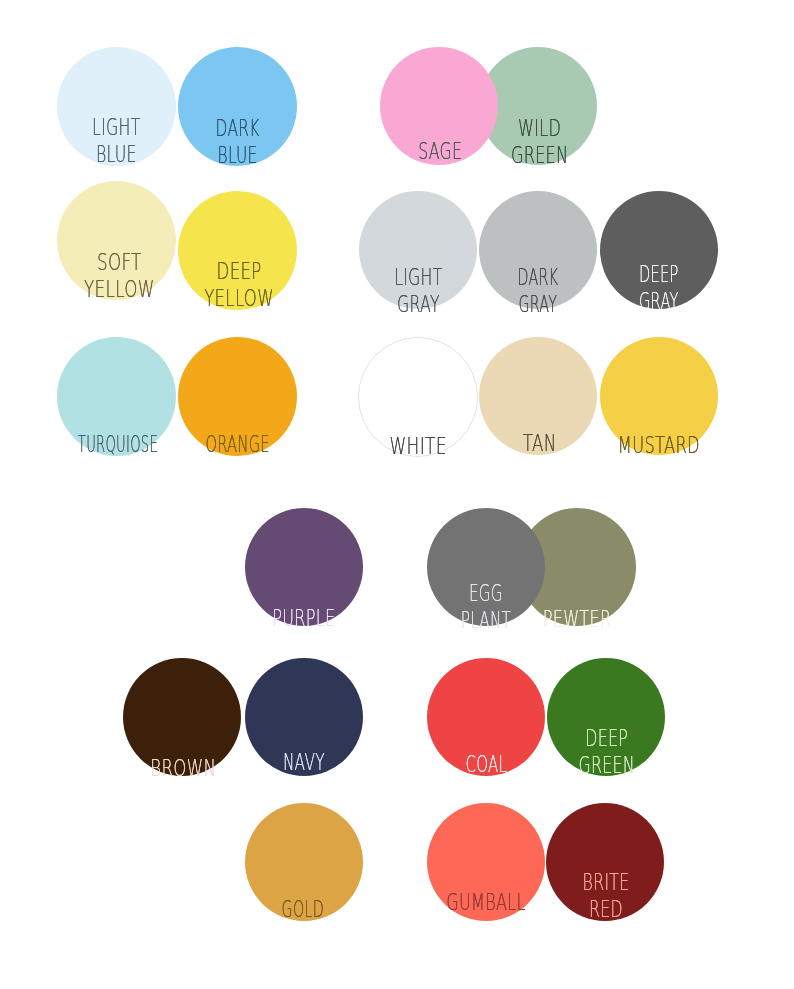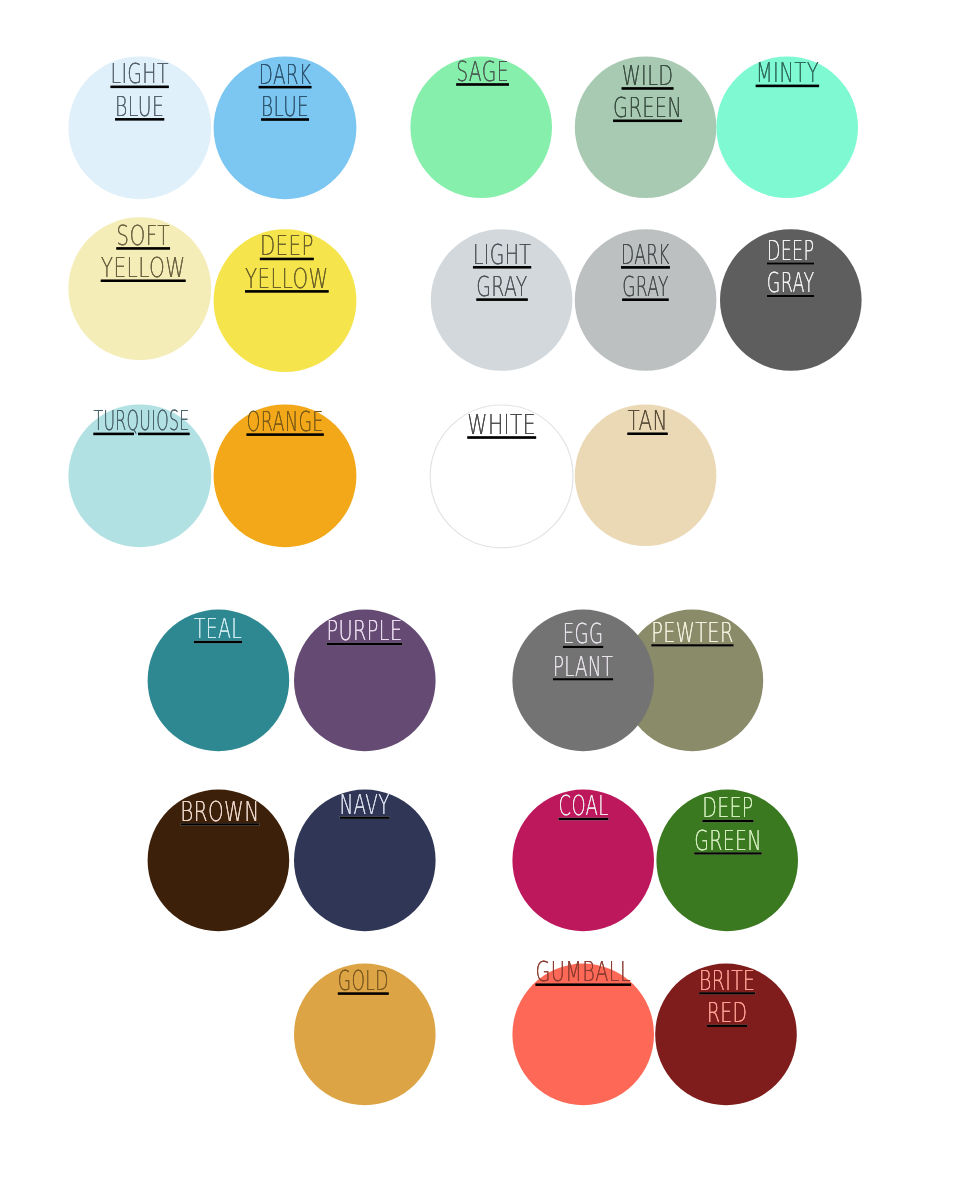--- a/index.html
+++ b/index.html
@@ -4,21 +4,21 @@
 <title>Color Palette Swatches</title>
 <style>
   html,body{margin:0;padding:0;}
   body{
     width:794px;height:989px;background:#ffffff;position:relative;overflow:hidden;
     font-family:"DejaVu Sans",sans-serif;
   }
   .group{position:absolute;left:0;top:0;width:794px;height:989px;}
   .swatch{
     position:absolute;border-radius:50%;box-sizing:border-box;
-    display:flex;align-items:flex-start;justify-content:center;text-decoration:underline;
+    display:flex;align-items:flex-end;justify-content:center;
   }
   .lbl{
     display:block;text-align:center;white-space:pre-line;
     font-weight:100;font-size:23px;line-height:27px;letter-spacing:0.4px;
     -webkit-font-smoothing:antialiased;
     filter:blur(0.001px);        
     pointer-events:none;
   }
 </style>
 </head>
@@ -43,53 +43,50 @@
 YELLOW</span>
     </div>
     <div class="swatch" style="left: 57.3px; top: 337px; width: 118.8px; height: 118.8px; z-index: 2; background: rgb(178, 225, 227);">
       <span class="lbl" style="transform: scaleX(0.5747) translate(2.09px, 1.6px); color: rgb(73, 97, 107); text-shadow: rgb(73, 97, 107) 0px 0px 0.45px;">TURQUIOSE</span>
     </div>
     <div class="swatch" style="left: 178.4px; top: 337px; width: 118.8px; height: 118.8px; z-index: 1; background: rgb(242, 168, 24);">
       <span class="lbl" style="transform: scaleX(0.6384) translate(0.31px, 2.2px); color: rgb(122, 90, 24); text-shadow: rgb(122, 90, 24) 0px 0px 0.45px;">ORANGE</span>
     </div>
   </div>
   <div class="group">
-    <div class="swatch" style="left: 342px; top: 46.8px; width: 118px; height: 118px; z-index: 2; background: #86efac;">
+    <div class="swatch" style="left: 380px; top: 46.8px; width: 118px; height: 118px; z-index: 2; background: #f9a8d4;">
       <span class="lbl" style="transform: scaleX(0.6832) translate(1.46px, 0.4px); color: rgb(74, 90, 82); text-shadow: rgb(74, 90, 82) 0px 0px 0.45px;">SAGE</span>
     </div>
     <div class="swatch" style="left: 478.8px; top: 46.8px; width: 118px; height: 118px; z-index: 1; background: rgb(169, 202, 178);">
       <span class="lbl" style="transform: scaleX(0.7) translate(2.29px, 3.7px); color: rgb(58, 78, 66); text-shadow: rgb(58, 78, 66) 0px 0px 0.45px;">WILD
 GREEN</span>
-    </div>
-    <div class="swatch" style="left: 597.2px; top: 46.8px; width: 118px; height: 118px; z-index: 1; background: rgb(127, 249, 210);">
-      <span class="lbl" style="transform: scaleX(0.714) translate(0.28px, 1.6px); color: rgb(47, 107, 92); text-shadow: rgb(47, 107, 92) 0px 0px 0.45px;">MINTY</span>
     </div>
     <div class="swatch" style="left: 359.2px; top: 190.8px; width: 118px; height: 118px; z-index: 2; background: rgb(210, 216, 219);">
       <span class="lbl" style="transform: scaleX(0.6853) translate(0px, 8.7px); color: rgb(77, 84, 88); text-shadow: rgb(77, 84, 88) 0px 0px 0.45px;">LIGHT
 GRAY</span>
     </div>
     <div class="swatch" style="left: 478.8px; top: 190.8px; width: 118px; height: 118px; z-index: 1; background: rgb(188, 192, 193);">
       <span class="lbl" style="transform: scaleX(0.6202) translate(0px, 8.8px); color: rgb(71, 75, 77); text-shadow: rgb(71, 75, 77) 0px 0px 0.45px;">DARK
 GRAY</span>
     </div>
     <div class="swatch" style="left: 599.8px; top: 190.8px; width: 118.4px; height: 118.4px; z-index: 1; background: rgb(94, 94, 94);">
       <span class="lbl" style="transform: scaleX(0.6349) translate(-0.63px, 5.6px); color: rgb(242, 242, 242); text-shadow: rgb(242, 242, 242) 0px 0px 0.45px;">DEEP
 GRAY</span>
     </div>
     <div class="swatch" style="left: 357.9px; top: 336.5px; width: 120.3px; height: 120.3px; z-index: 2; background: rgb(255, 255, 255); border: 1px solid rgb(227, 227, 227);">
       <span class="lbl" style="transform: scaleX(0.7406) translate(0.54px, 3.6px); color: rgb(74, 74, 74); text-shadow: rgb(74, 74, 74) 0px 0px 0.45px;">WHITE</span>
     </div>
     <div class="swatch" style="left: 478.8px; top: 337px; width: 118px; height: 118px; z-index: 1; background: rgb(235, 217, 182);">
       <span class="lbl" style="transform: scaleX(0.7231) translate(1.94px, 1.5px); color: rgb(90, 78, 58); text-shadow: rgb(90, 78, 58) 0px 0px 0.45px;">TAN</span>
     </div>
+    <div class="swatch" style="left: 599.8px; top: 337px; width: 118.4px; height: 118.4px; z-index: 1; background: rgb(245, 207, 70);">
+      <span class="lbl" style="transform: scaleX(0.7091) translate(0px, 4px); color: rgb(107, 88, 32); text-shadow: rgb(107, 88, 32) 0px 0px 0.45px;">MUSTARD</span>
+    </div>
   </div>
   <div class="group">
-    <div class="swatch" style="left: 123px; top: 507.6px; width: 118px; height: 118px; z-index: 2; background: rgb(46, 136, 145);">
-      <span class="lbl" style="transform: scaleX(0.6832) translate(-1.02px, 4px); color: rgb(208, 235, 239); text-shadow: rgb(208, 235, 239) 0px 0px 0.45px;">TEAL</span>
-    </div>
     <div class="swatch" style="left: 123px; top: 658.2px; width: 118px; height: 118px; z-index: 2; background: rgb(61, 32, 9);">
       <span class="lbl" style="transform: scaleX(0.7231) translate(2.35px, 6px); color: rgb(237, 217, 206); text-shadow: rgb(237, 217, 206) 0px 0px 0.45px;">BROWN</span>
     </div>
     <div class="swatch" style="left: 245px; top: 507.6px; width: 118px; height: 118px; z-index: 1; background: rgb(101, 75, 115);">
       <span class="lbl" style="transform: scaleX(0.7) translate(-0.57px, 5.6px); color: rgb(235, 221, 240); text-shadow: rgb(235, 221, 240) 0px 0px 0.45px;">PURPLE</span>
     </div>
     <div class="swatch" style="left: 245px; top: 658.2px; width: 118px; height: 118px; z-index: 1; background: rgb(48, 55, 86);">
       <span class="lbl" style="transform: scaleX(0.6664) translate(-0.9px, 0.4px); color: rgb(222, 226, 240); text-shadow: rgb(222, 226, 240) 0px 0px 0.45px;">NAVY</span>
     </div>
     <div class="swatch" style="left: 245px; top: 803.4px; width: 118px; height: 118px; z-index: 1; background: rgb(220, 164, 69);">
@@ -97,21 +94,21 @@
     </div>
   </div>
   <div class="group">
     <div class="swatch" style="left: 426.8px; top: 507.6px; width: 118px; height: 118px; z-index: 2; background: #737373;">
       <span class="lbl" style="transform: scaleX(0.6594) translate(-0.3px, 8.1px); color: rgb(232, 226, 235); text-shadow: rgb(232, 226, 235) 0px 0px 0.45px;">EGG
 PLANT</span>
     </div>
     <div class="swatch" style="left: 518px; top: 507.6px; width: 118px; height: 118px; z-index: 1; background: rgb(138, 139, 104);">
       <span class="lbl" style="transform: scaleX(0.7) translate(0px, 6.8px); color: rgb(242, 240, 222); text-shadow: rgb(242, 240, 222) 0px 0px 0.45px;">PEWTER</span>
     </div>
-    <div class="swatch" style="left: 426.8px; top: 658.2px; width: 118px; height: 118px; z-index: 2; background: #be185d;">
+    <div class="swatch" style="left: 426.8px; top: 658.2px; width: 118px; height: 118px; z-index: 2; background: #ef4444;">
       <span class="lbl" style="transform: scaleX(0.6524) translate(0.46px, 1.5px); color: rgb(237, 237, 237); text-shadow: rgb(237, 237, 237) 0px 0px 0.45px;">COAL</span>
     </div>
     <div class="swatch" style="left: 546.8px; top: 658.2px; width: 118px; height: 118px; z-index: 1; background: rgb(58, 121, 32);">
       <span class="lbl" style="transform: scaleX(0.6867) translate(0.87px, 3.2px); color: rgb(213, 237, 192); text-shadow: rgb(213, 237, 192) 0px 0px 0.45px;">DEEP
 GREEN</span>
     </div>
     <div class="swatch" style="left: 426.8px; top: 803.4px; width: 118px; height: 118px; z-index: 2; background: rgb(253, 105, 86);">
       <span class="lbl" style="transform: scaleX(0.7) translate(0.29px, -5.4px); color: rgb(140, 59, 48); text-shadow: rgb(140, 59, 48) 0px 0px 0.45px;">GUMBALL</span>
     </div>
     <div class="swatch" style="left: 546px; top: 803.4px; width: 118px; height: 118px; z-index: 1; background: #7f1d1d;">

